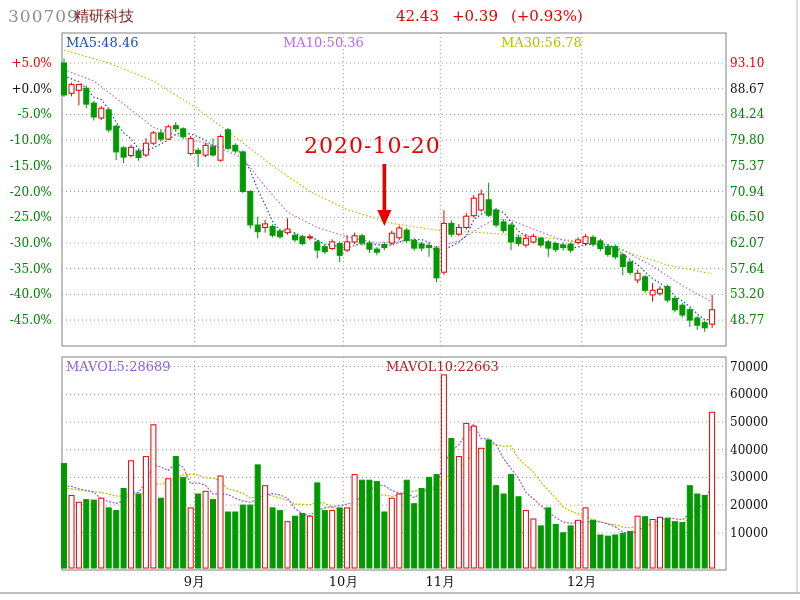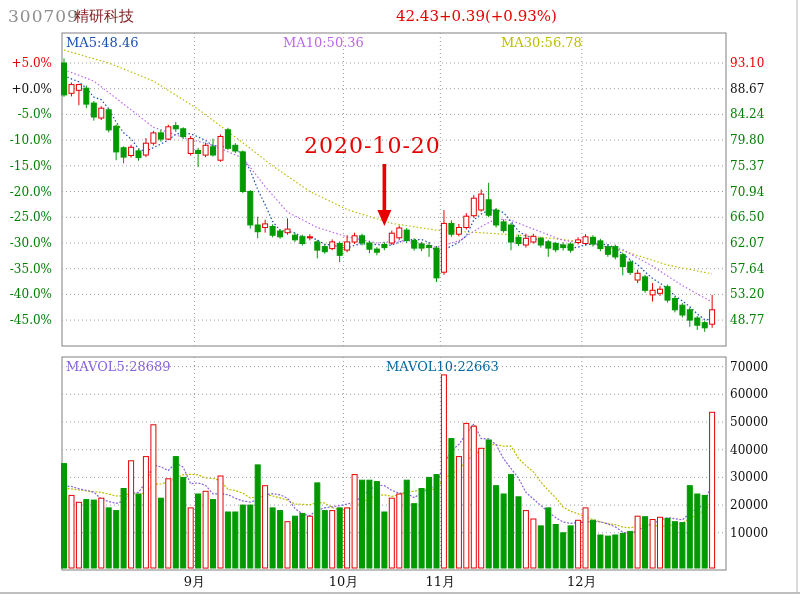--- a/index.html
+++ b/index.html
@@ -5,21 +5,21 @@
   html,body{margin:0;padding:0;background:#fff;}
   .root{position:relative;width:800px;height:600px;background:#fff;overflow:hidden;
         font-family:"DejaVu Serif","Liberation Serif",serif;}
   .abs{position:absolute;}
   #watermark{left:64px;top:46px;font-family:"Liberation Sans","DejaVu Sans",sans-serif;
              font-weight:bold;font-size:27px;color:#cbcbcb;letter-spacing:2px;z-index:0;}
   #chart-svg{left:0;top:0;z-index:1;}
   .lbl{z-index:2;white-space:nowrap;}
   #stock-code{left:8px;top:6px;font-size:17px;color:#8f8f8f;letter-spacing:1px;}
   #stock-name{left:74px;top:7px;font-size:15px;color:#7f1d1d;}
-  #quote{left:396px;top:7px;font-size:15px;color:#e60000;display:flex;}
+  #quote{left:396px;top:7px;font-size:15px;color:#e60000;display:flex;gap:13px;}
   .ma-row-label{top:35px;font-size:13px;}
   #ma5-label{left:66px;}
   #ma10-label{left:283px;}
   #ma30-label{left:501px;}
   #mavol5-label{left:66px;top:359px;font-size:13px;}
   #mavol10-label{left:386px;top:359px;font-size:13px;}
   #annotation{left:304px;top:133px;width:164px;text-align:left;
               font-size:22px;color:#e60000;letter-spacing:1px;}
 </style>
 </head>
@@ -34,21 +34,21 @@
     <span>+0.39</span>
     <span>(+0.93%)</span>
   </div>
 
 
   <div class="abs lbl ma-row-label" id="ma5-label" style="color: rgb(26, 79, 174);">MA5:48.46</div>
   <div class="abs lbl ma-row-label" id="ma10-label" style="color: rgb(187, 102, 238);">MA10:50.36</div>
   <div class="abs lbl ma-row-label" id="ma30-label" style="color: rgb(189, 189, 0);">MA30:56.78</div>
 
   <div class="abs lbl" id="mavol5-label" style="color: rgb(136, 98, 224);">MAVOL5:28689</div>
-  <div class="abs lbl" id="mavol10-label" style="color: #0369a1;">MAVOL10:22663</div>
+  <div class="abs lbl" id="mavol10-label" style="color: #b91c1c;">MAVOL10:22663</div>
 
   <div class="abs lbl" id="annotation">2020-10-20</div>
 
   <svg class="abs" id="chart-svg" width="800" height="600" viewBox="0 0 800 600">
       <g>
         <rect x="62" y="33" width="664" height="313" fill="none" stroke="#808080"></rect>
         <rect x="62" y="357" width="664" height="213" fill="none" stroke="#808080"></rect>
         <line x1="0" y1="593" x2="800" y2="593" stroke="#808080"></line>
         <line x1="797" y1="0" x2="797" y2="593" stroke="#b5b5b5"></line>
       </g>

